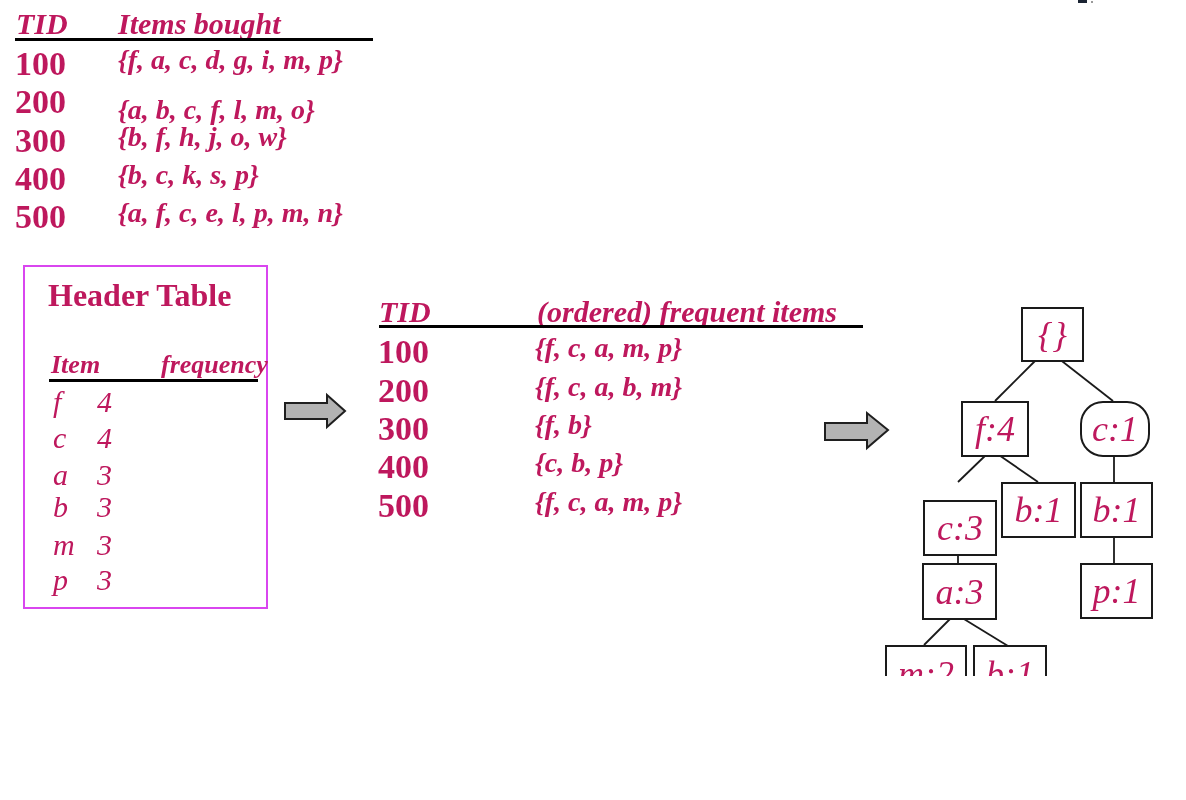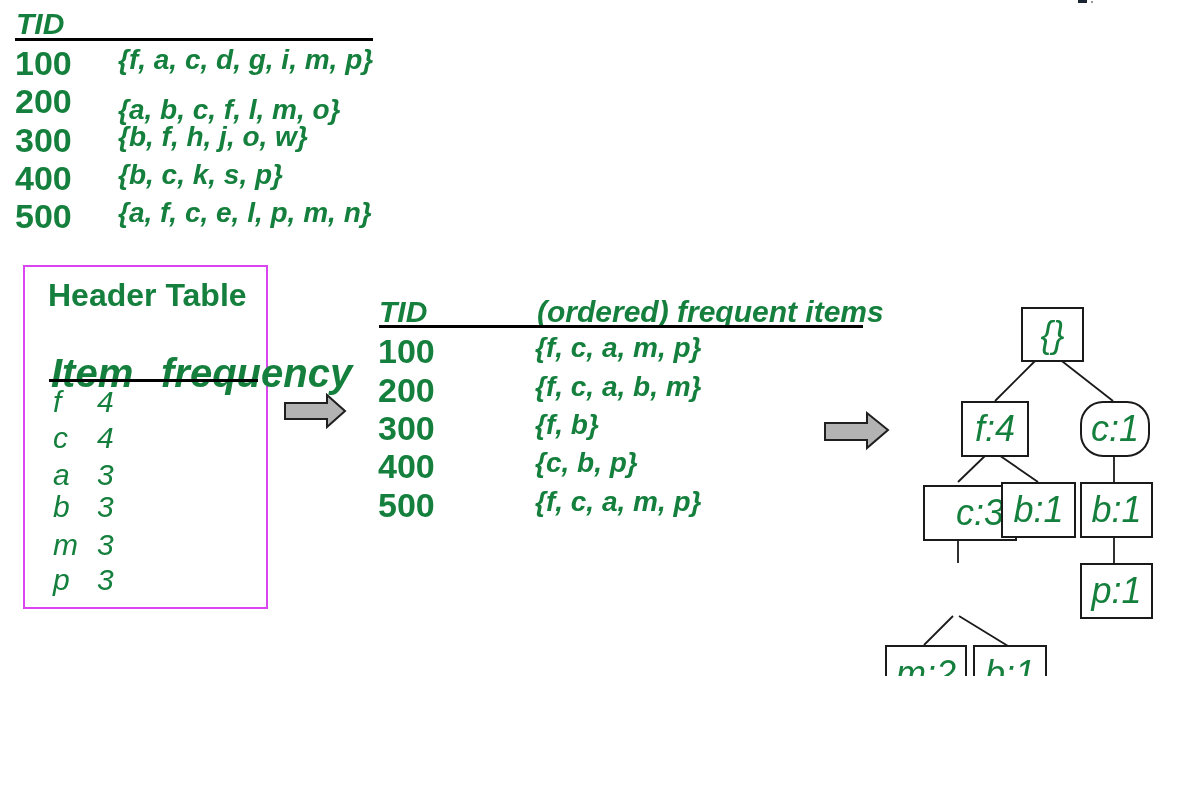--- a/index.html
+++ b/index.html
@@ -1,45 +1,46 @@
 <!DOCTYPE html>
 <html><head>
 <meta charset="utf-8">
 <style>
   html,body { margin:0; padding:0; background:#ffffff; }
   .canvas {
     position:relative; width:1186px; height:676px; background:#ffffff;
-    font-family:Liberation Sans, sans-serif; color:#15803d; overflow:hidden;
+    font-family:Liberation Serif, serif; color:#be185d; overflow:hidden;
   }
   .abs { position:absolute; white-space:pre; line-height:1.15; }
   .hdr { font-size:30px; font-weight:bold; font-style:italic; }
   .tid { font-size:34px; font-weight:bold; }
   .items { font-size:28px; font-weight:bold; font-style:italic; }
   .rule { position:absolute; height:0; border-top:3px solid #000; }
   .htbox {
     position:absolute; left:23px; top:265px; width:241px; height:340px;
     border:2px solid #d946ef; background:#fff;
   }
   .ht-title { font-size:32px; font-weight:bold; }
-  .ht-colhdr { font-size:40px; font-weight:bold; font-style:italic; }
+  .ht-colhdr { font-size:26px; font-weight:bold; font-style:italic; }
   .ht-item { font-size:30px; font-style:italic; }
   .node {
     position:absolute; border:2px solid #1a1a1a; background:#fff;
     display:flex; align-items:center; justify-content:center;
     font-size:36px; font-style:italic; line-height:1;
   }
   svg.overlay { position:absolute; left:0; top:0; pointer-events:none; }
   .artifact { position:absolute; }
 </style>
 </head>
 <body>
 
 <div class="canvas">
 
   <div class="abs hdr" style="left:16px; top:7px;">TID</div>
+  <div class="abs hdr" style="left:118px; top:7px;">Items bought</div>
   <div class="rule" style="left:15px; top:38px; width:358px;"></div>
 
   <div class="abs tid" style="left:15px; top:44px;">100</div>
   <div class="abs items" style="left:118px; top:44px;">{f, a, c, d, g, i, m, p}</div>
   <div class="abs tid" style="left:15px; top:82px;">200</div>
   <div class="abs items" style="left:118px; top:82px;margin-top:12px;">{a, b, c, f, l, m, o}</div>
   <div class="abs tid" style="left:15px; top:121px;">300</div>
   <div class="abs items" style="left:118px; top:121px;">{b, f, h, j, o, w}</div>
   <div class="abs tid" style="left:15px; top:159px;">400</div>
   <div class="abs items" style="left:118px; top:159px;">{b, c, k, s, p}</div>
@@ -97,23 +98,24 @@
       <line x1="953" y1="616" x2="924" y2="645"></line>
       <line x1="959" y1="616" x2="1008" y2="646"></line>
       <line x1="924" y1="699" x2="924" y2="728"></line>
       <line x1="1007" y1="699" x2="1007" y2="728"></line>
     </g>
   </svg>
 
   <div class="node" style="left:1021px; top:307px; width:59px; height:51px;">{}</div>
   <div class="node" style="left:961px; top:401px; width:64px; height:52px;">f:4</div>
   <div class="node" style="left:1080px; top:401px; width:66px; height:52px;border-radius:23px;">c:1</div>
-  <div class="node" style="left:923px; top:485px; width:70px; height:52px;padding-left:20px;">c:3</div>
+  <div class="node" style="left:923px; top:500px; width:70px; height:52px;">c:3</div>
   <div class="node" style="left:1001px; top:482px; width:71px; height:52px;">b:1</div>
   <div class="node" style="left:1080px; top:482px; width:69px; height:52px;">b:1</div>
+  <div class="node" style="left:922px; top:563px; width:71px; height:53px;">a:3</div>
   <div class="node" style="left:1080px; top:563px; width:69px; height:52px;">p:1</div>
   <div class="node" style="left:885px; top:645px; width:78px; height:54px;">m:2</div>
   <div class="node" style="left:973px; top:645px; width:70px; height:54px;">b:1</div>
   <div class="node" style="left:969px; top:728px; width:76px; height:54px;margin-left:10px;">m:1</div>
 
   <div class="artifact" style="left:1078px; top:0; width:9px; height:3px; background:#1b2433;"></div>
   <div class="artifact" style="left:1091px; top:1px; width:2px; height:2px; background:#9a9a9a;"></div>
 
 </div>
 

